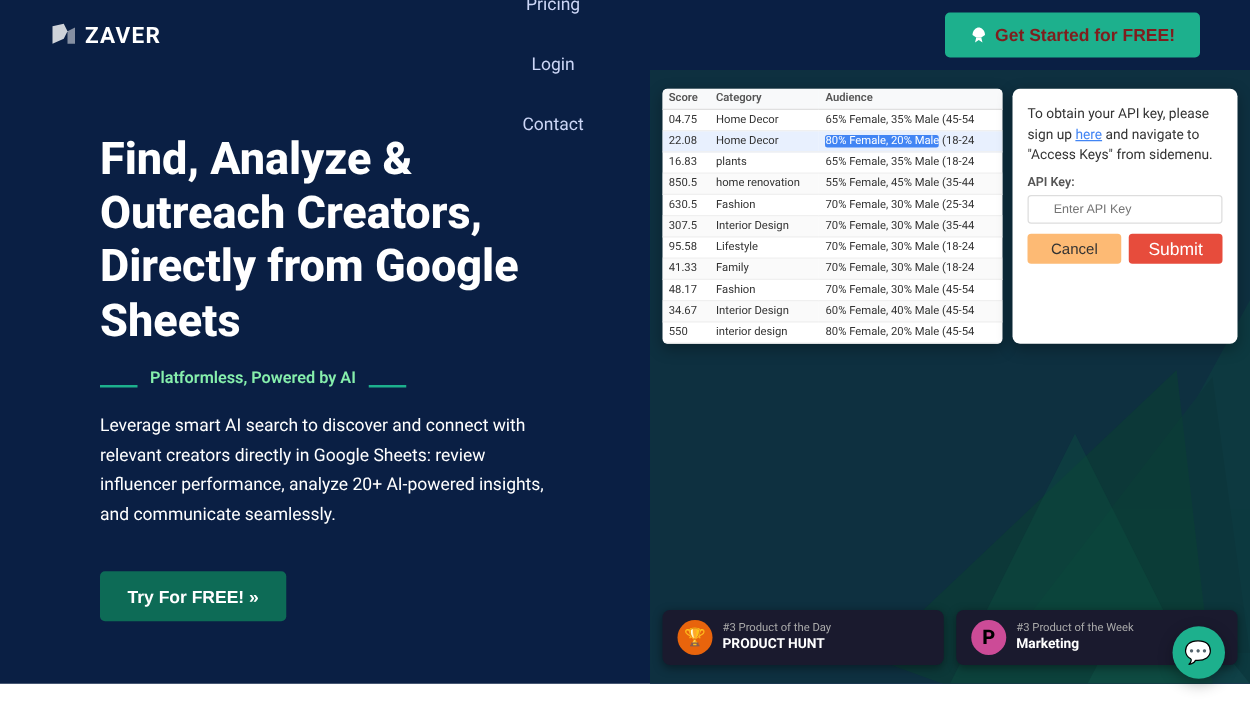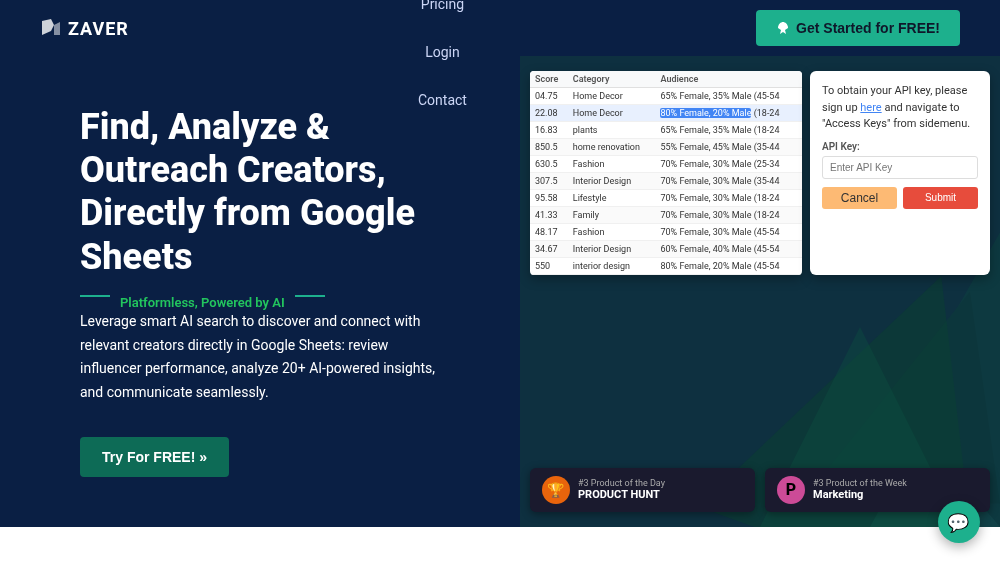--- a/index.html
+++ b/index.html
@@ -35,21 +35,21 @@
       gap: 32px;
       flex-direction: column;
     }
     nav a {
       color: #ccd6f6;
       text-decoration: none;
       font-size: 14px;
     }
     .cta-btn {
       background-color: #1db08d;
-      color: #0f172a;
+      color: #7f1d1d;
       border: none;
       padding: 10px 20px;
       border-radius: 4px;
       font-size: 14px;
       font-weight: 600;
       cursor: pointer;
       display: flex;
       align-items: center;
       gap: 6px;
     }
@@ -73,23 +73,24 @@
     }
     .hero-title {
       color: white;
       font-size: 36px;
       font-weight: 800;
       line-height: 1.2;
       margin-bottom: 16px;
     }
     .platform-badge {
       display: flex;
-      align-items: flex-start;
+      align-items: flex-end;
       gap: 10px;
-      color: #22c55e;
+      margin-bottom: 20px;
+      color: #86efac;
       font-size: 13px;
       font-weight: 600;
     }
     .platform-badge::before,
     .platform-badge::after {
       content: '';
       display: block;
       width: 30px;
       height: 2px;
       background-color: #1db08d;
@@ -216,21 +217,21 @@
     .api-label {
       color: #555;
       font-size: 10px;
       font-weight: 600;
       margin-bottom: 4px;
     }
     .api-input {
       width: 100%;
       border: 1px solid #ddd;
       border-radius: 3px;
-      padding: 5px 7px;
+      padding: 5px 20px;
       font-size: 10px;
       color: #999;
     }
     .api-buttons {
       display: flex;
       gap: 6px;
       margin-top: 8px;
     }
     .api-cancel-btn {
       background: #fdba74;
@@ -240,21 +241,21 @@
       font-size: 12px;
       cursor: pointer;
       flex: 1;
       color: #333;
     }
     .api-submit-btn {
       background: #e74c3c;
       border: none;
       border-radius: 3px;
       padding: 4px 8px;
-      font-size: 10px;
+      font-size: 14px;
       cursor: pointer;
       flex: 1;
       color: white;
     }
 
     
     .badges {
       position: absolute;
       bottom: 15px;
       left: 0;

